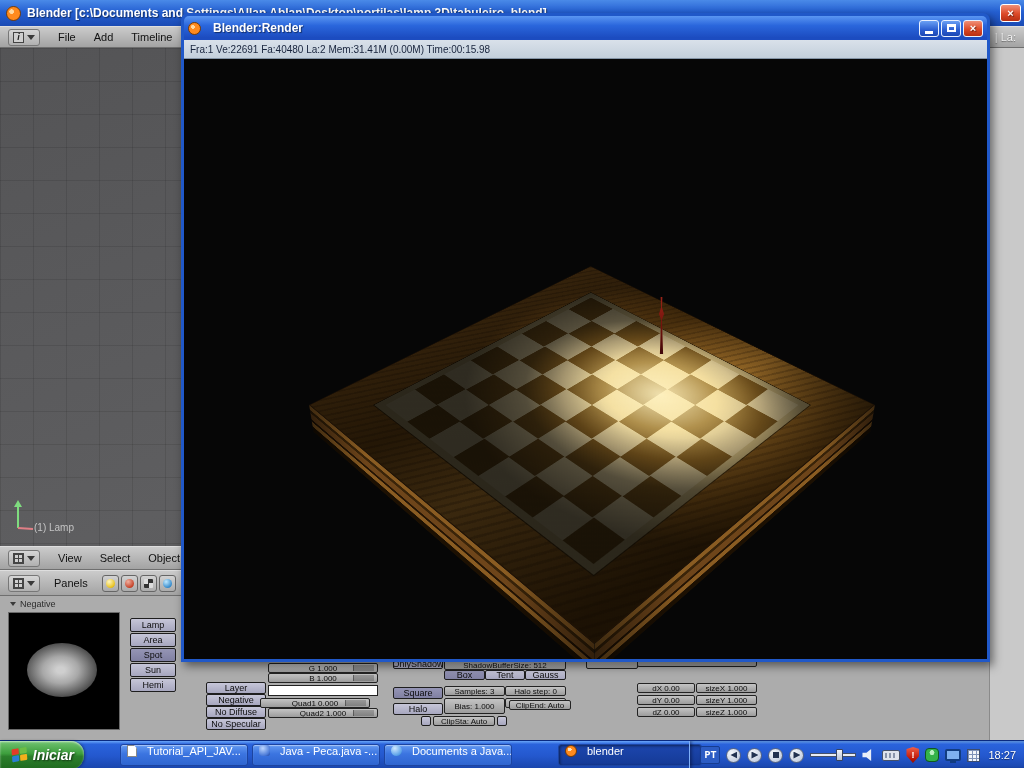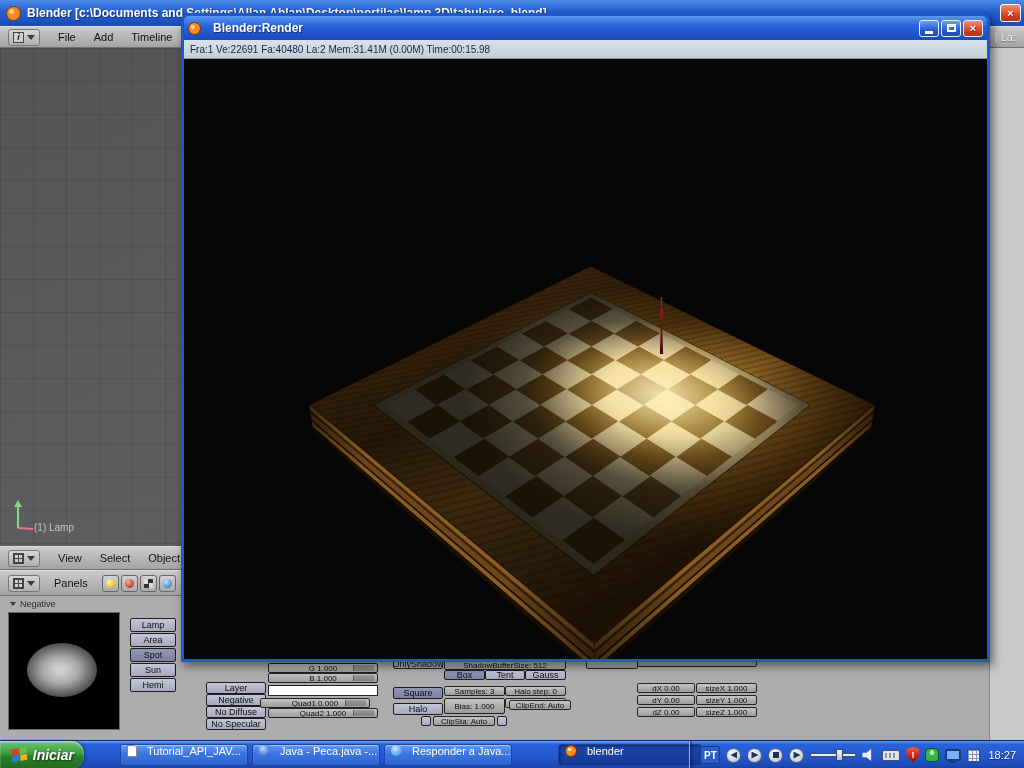--- a/index.html
+++ b/index.html
@@ -144,21 +144,21 @@
   .ticon{flex:0 0 auto;}
   .ticon.doc{width:10px;height:12px;background:#fff;border:1px solid #888;
     clip-path:polygon(0 0,70% 0,100% 30%,100% 100%,0 100%);}
   .ticon.app1{width:11px;height:11px;border-radius:3px;background:radial-gradient(circle at 35% 30%,#bcd6ff,#4a7ad8 70%,#1c3c90);}
   .ticon.app2{width:11px;height:11px;border-radius:50%;background:radial-gradient(circle at 35% 30%,#cfe8ff,#58a0e8 70%,#1a5aa0);}
   .ticon.blender{width:12px;height:12px;border-radius:50%;
     background:radial-gradient(circle at 38% 35%,#ffe2b8 0 20%,#ff8a1e 22% 72%,#c85a06 100%);border:1px solid #7a3c00;}
   .tray{position:absolute;right:0;top:0;height:28px;display:flex;align-items:center;gap:6px;
     padding:0 8px 0 10px;border-left:1px solid #7fb0f8;box-shadow:inset 2px 0 3px rgba(0,0,20,.35);}
   .lang-badge{width:20px;height:18px;background:#2c5cc4;border:1px solid #16railway3c90;border:1px solid #163c90;
-    color:#fff;font-size:10px;font-weight:bold;display:flex;align-items:center;justify-content:center;border-radius:2px;}
+    color:#fff;font-size:10px;font-weight:bold;display:flex;align-items:center;justify-content:center;border-radius:2px;font-family:Liberation Mono, monospace;}
   .media-btn{width:15px;height:15px;border-radius:50%;border:1px solid #5a6680;
     background:radial-gradient(circle at 35% 30%,#f4f7fc,#c9d2e2 70%,#9aa8c2);display:flex;align-items:center;justify-content:center;}
   .mglyph{width:7px;height:7px;background:#223250;}
   .mglyph.left{clip-path:polygon(100% 0,100% 100%,0 50%);}
   .mglyph.right{clip-path:polygon(0 0,0 100%,100% 50%);}
   .mglyph.square{clip-path:none;width:6px;height:6px;}
   .vol-slider{width:46px;height:14px;position:relative;}
   .vol-track{position:absolute;left:0;right:0;top:5px;height:4px;background:#e8ecf4;border:1px solid #44506a;}
   .vol-thumb{position:absolute;left:55%;top:1px;width:7px;height:12px;background:linear-gradient(180deg,#f0f3f8,#b8c2d6);
     border:1px solid #38445e;border-radius:1px;}
@@ -341,21 +341,21 @@
     <div class="task-btn" style="left:120px;width:128px;">
       <span class="ticon doc"></span>
       <span>Tutorial_API_JAV...</span>
     </div>
     <div class="task-btn" style="left:252px;width:128px;">
       <span class="ticon app1"></span>
       <span>Java - Peca.java -...</span>
     </div>
     <div class="task-btn" style="left:384px;width:128px;">
       <span class="ticon app2"></span>
-      <span>Responder a Java...</span>
+      <span>Documents a Java...</span>
     </div>
     <div class="task-btn active" style="left:558px;width:144px;">
       <span class="ticon blender"></span>
       <span>blender</span>
     </div>
     <div class="tray">
       <span class="lang-badge">PT</span>
       <span class="media-btn">
           <span class="mglyph left"></span>
         </span>

